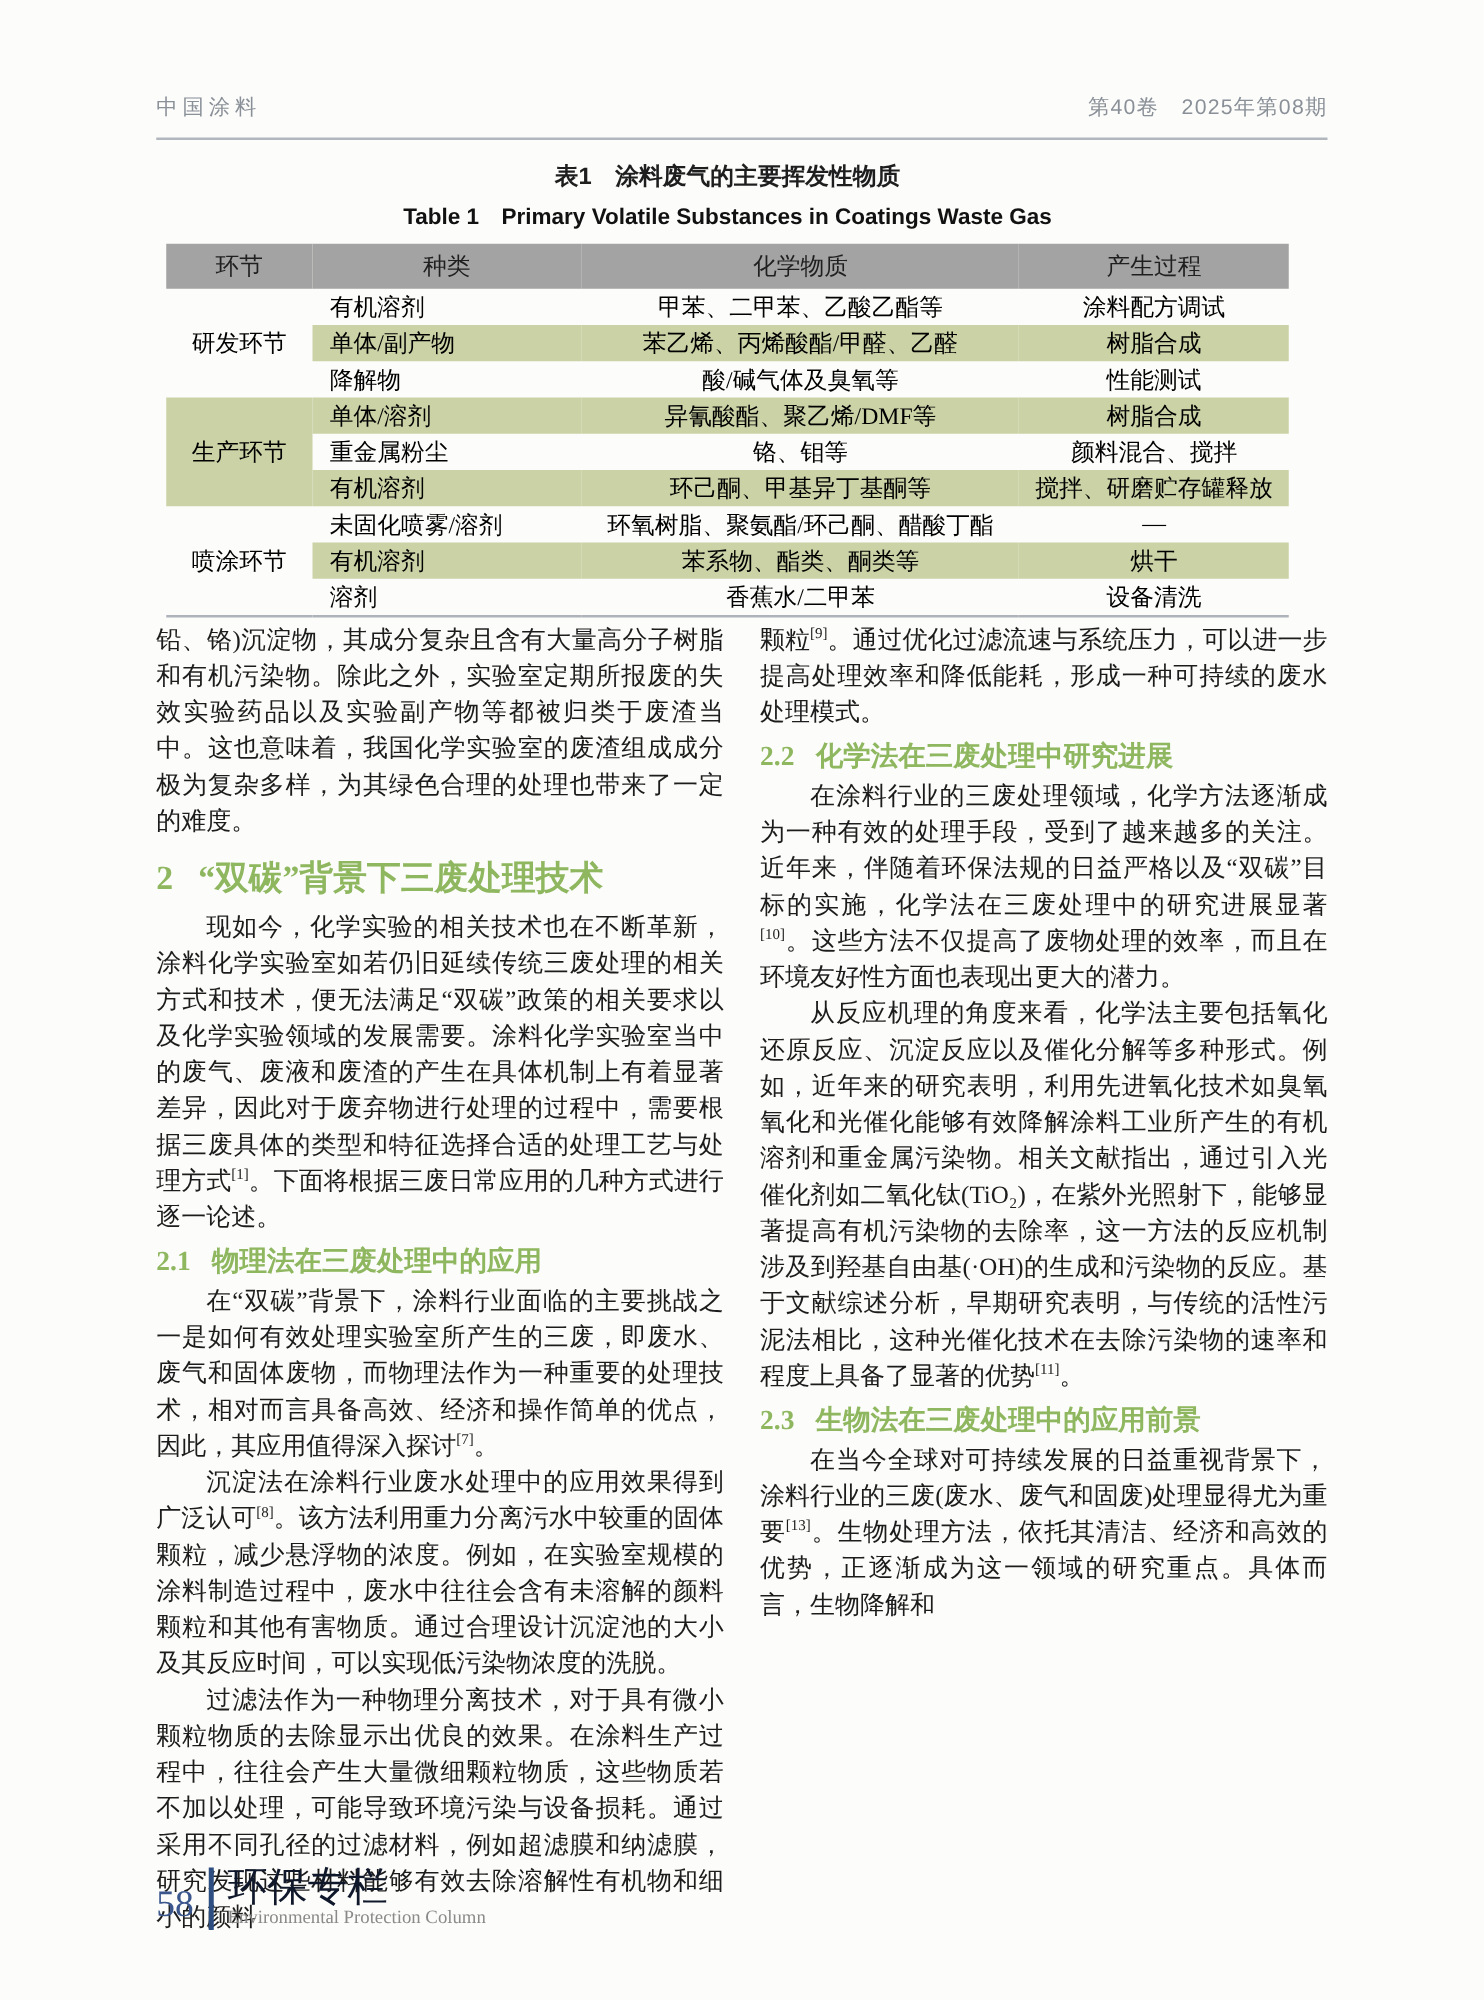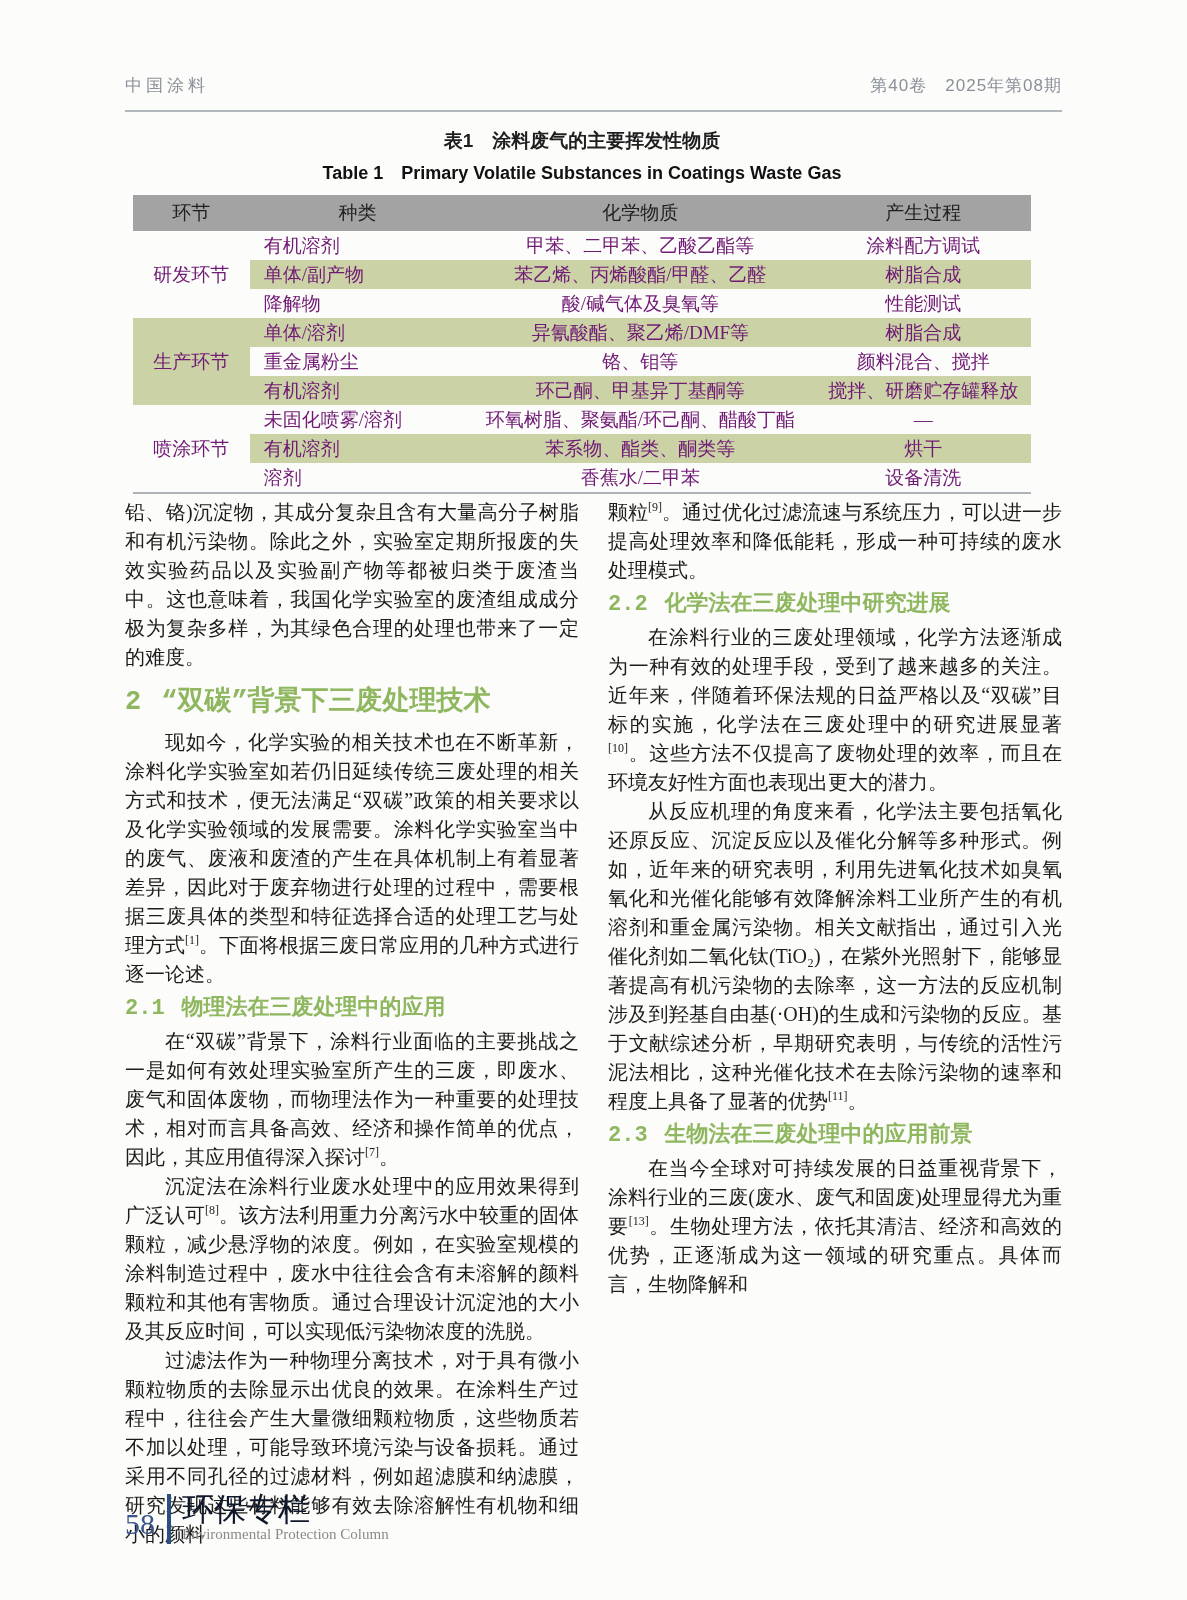--- a/index.html
+++ b/index.html
@@ -28,38 +28,38 @@
     font-weight:bold;font-size:18px;color:#111;margin-top:7px;
   }
   table.waste-table{
     width:100%;border-collapse:collapse;margin-top:10px;
     font-size:19px;border-bottom:2px solid #aeb3b9;
   }
   .waste-table th{
     background:#a3a3a3;font-weight:normal;height:32px;
     text-align:center;padding:2px 6px;color:#1f1f1f;
   }
-  .waste-table td{height:27px;padding:1px 6px;text-align:center;color:#701a75;}
+  .waste-table td{height:27px;padding:1px 6px;text-align:center;color:#000000;}
   .waste-table td.kind{text-align:left;padding-left:14px;}
   .waste-table td.g{background:#cad2a6;}
   
   .columns{
     position:absolute;top:498px;left:125px;width:937px;
     display:flex;gap:29px;
   }
   .col{width:454px;font-size:20px;line-height:29px;text-align:justify;}
   .col p{margin:0;text-indent:2em;}
   .col p.noindent{text-indent:0;}
   .sec-h2{
-    color:#8eb75f;font-family:Liberation Mono, monospace;
+    color:#8eb75f;font-family:Liberation Serif, serif;
     font-weight:bold;font-size:27px;line-height:34px;margin:13px 0 9px;
   }
   .sec-h2 .h-num{margin-right:20px;}
   .sec-h3{
-    color:#8eb75f;font-family:Liberation Mono, monospace;
+    color:#8eb75f;font-family:Liberation Serif, serif;
     font-weight:bold;font-size:22px;line-height:30px;margin:5px 0 3px;
   }
   .sec-h3 .h-num{margin-right:17px;}
   sup{font-size:12px;line-height:0;vertical-align:super;}
   
   .page-footer{position:absolute;top:1494px;left:125px;display:flex;align-items:center;}
   .pg-num{
     font-size:30px;color:#3a568d;font-family:"Liberation Serif","DejaVu Serif",serif;
     margin-right:12px;position:relative;top:5px;text-align:center;
   }

